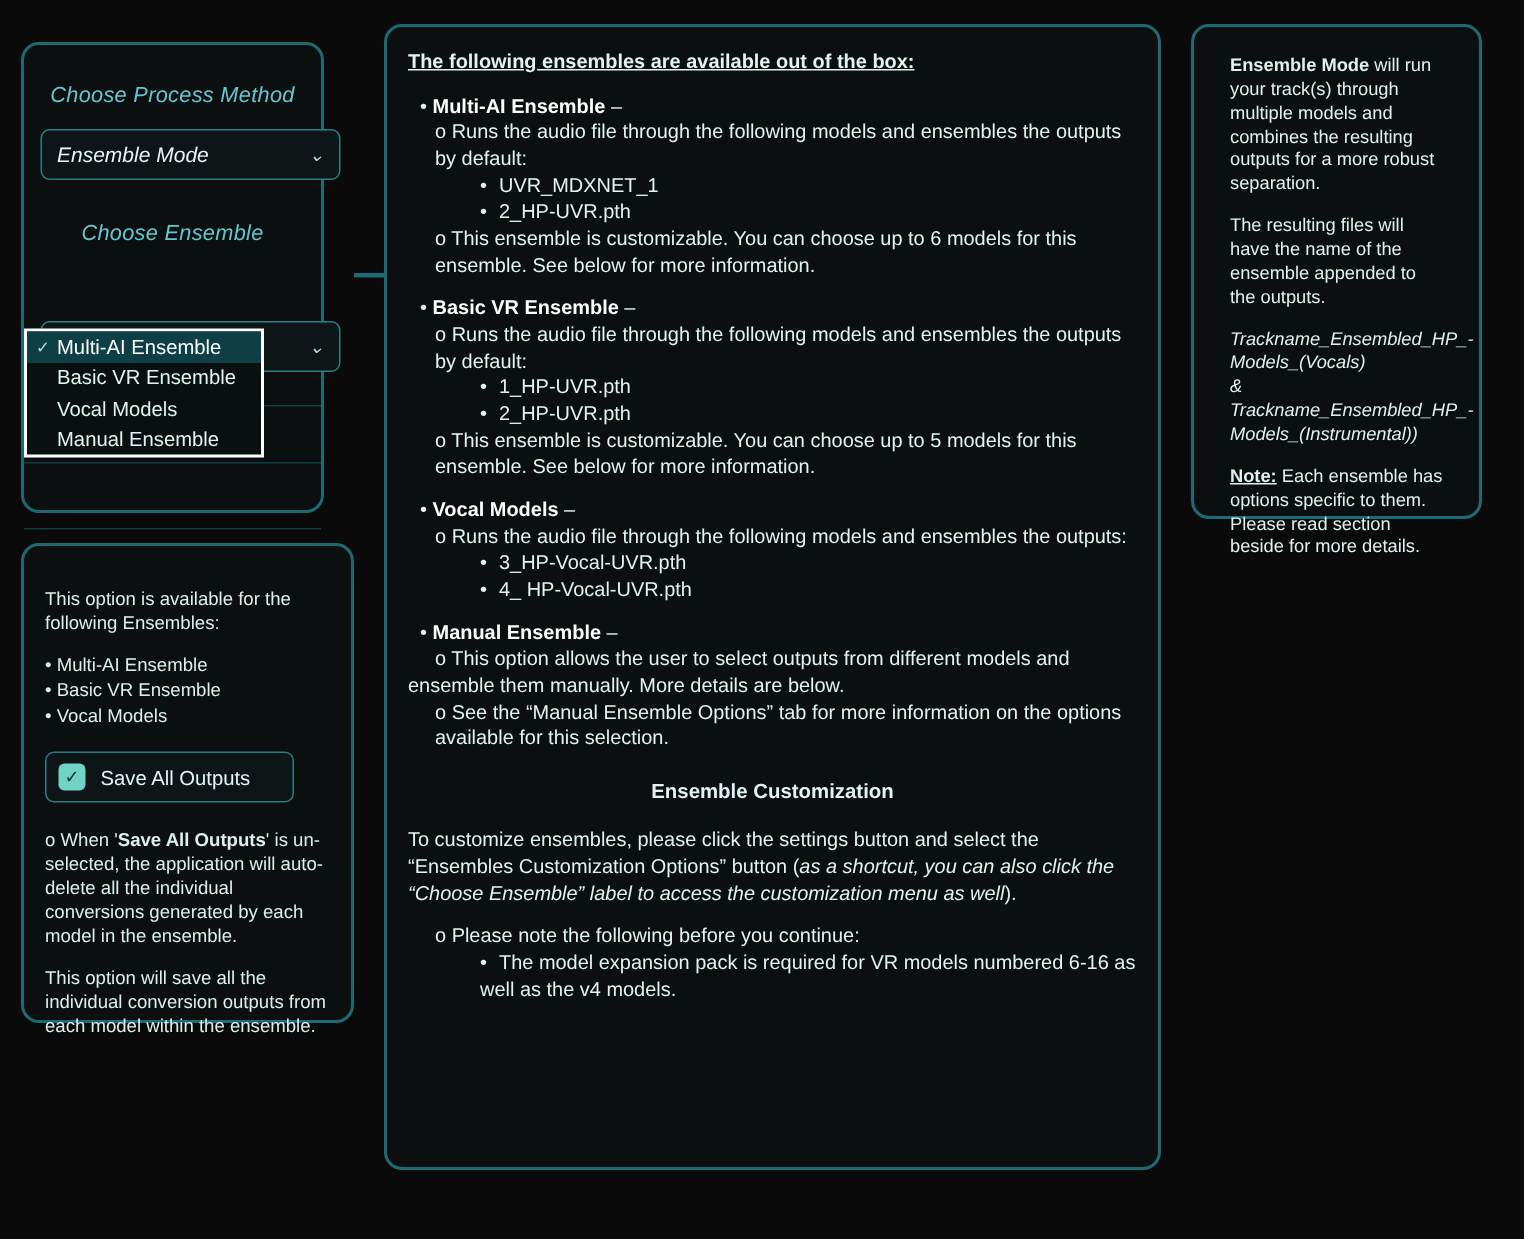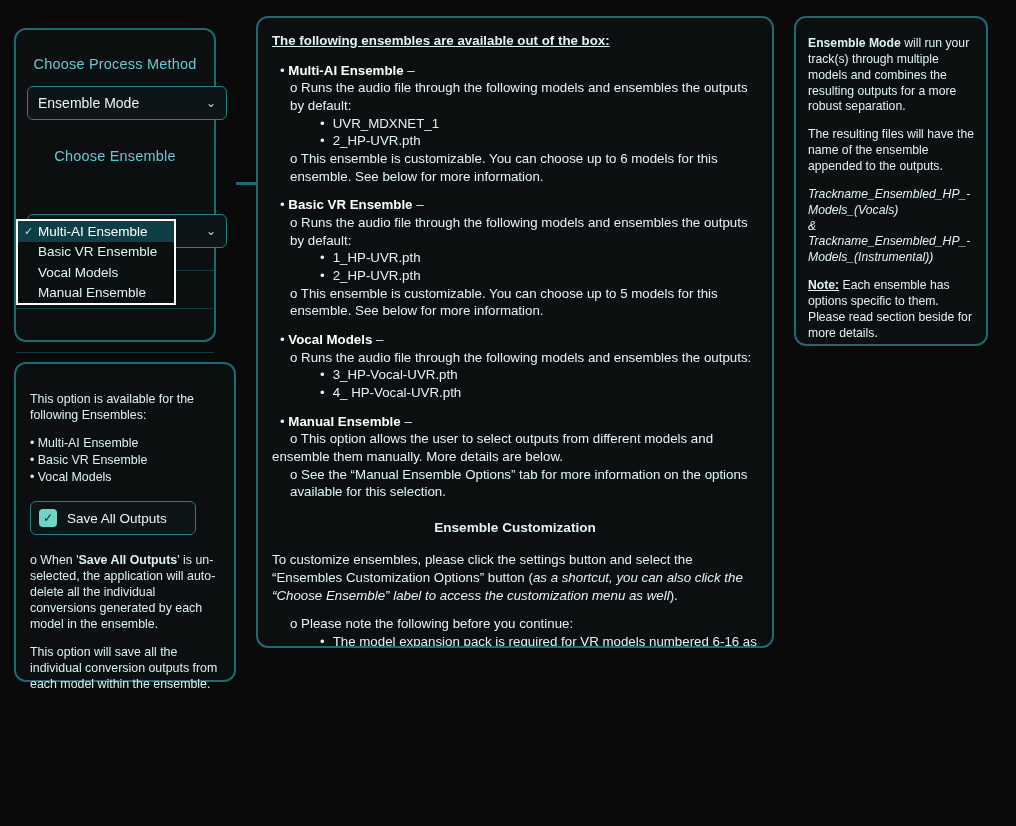--- a/index.html
+++ b/index.html
@@ -24,20 +24,21 @@
     box-sizing: border-box;
   }
 
   
   #process-panel {
     left: 14px;
     top: 28px;
     width: 202px;
     height: 314px;
     padding: 0;
+    font-style: italic;
   }
   .section-label {
     text-align: center;
     color: #63c7cf;
     font-size: 14.5px;
     letter-spacing: .2px;
   }
   #process-label { margin-top: 26px; }
   #ensemble-label { margin-top: 76px; }
 
@@ -146,21 +147,21 @@
     justify-content: center;
     margin-right: 10px;
     flex: none;
   }
 
   
   #center-panel {
     left: 256px;
     top: 16px;
     width: 518px;
-    height: 632px;
+    height: 764px;
     padding: 14px 14px 8px 14px;
     overflow: hidden;
   }
   #center-panel .ctext {
     font-size: 13.3px;
     line-height: 1.33;
     color: #e2f3f3;
   }
   .chead {
     text-decoration: underline;
@@ -190,21 +191,21 @@
     height: 3px;
     background: #1d6a72;
   }
 
   
   #right-panel {
     left: 794px;
     top: 16px;
     width: 194px;
     height: 330px;
-    padding: 18px 12px;
+    padding: 18px 24px;
   }
   #right-panel .rtext {
     font-size: 12.2px;
     line-height: 1.3;
     color: #e0f1f1;
   }
   #right-panel p { margin: 0 0 12px 0; }
   .ital { font-style: italic; }
   .ul { text-decoration: underline; }
 </style>

